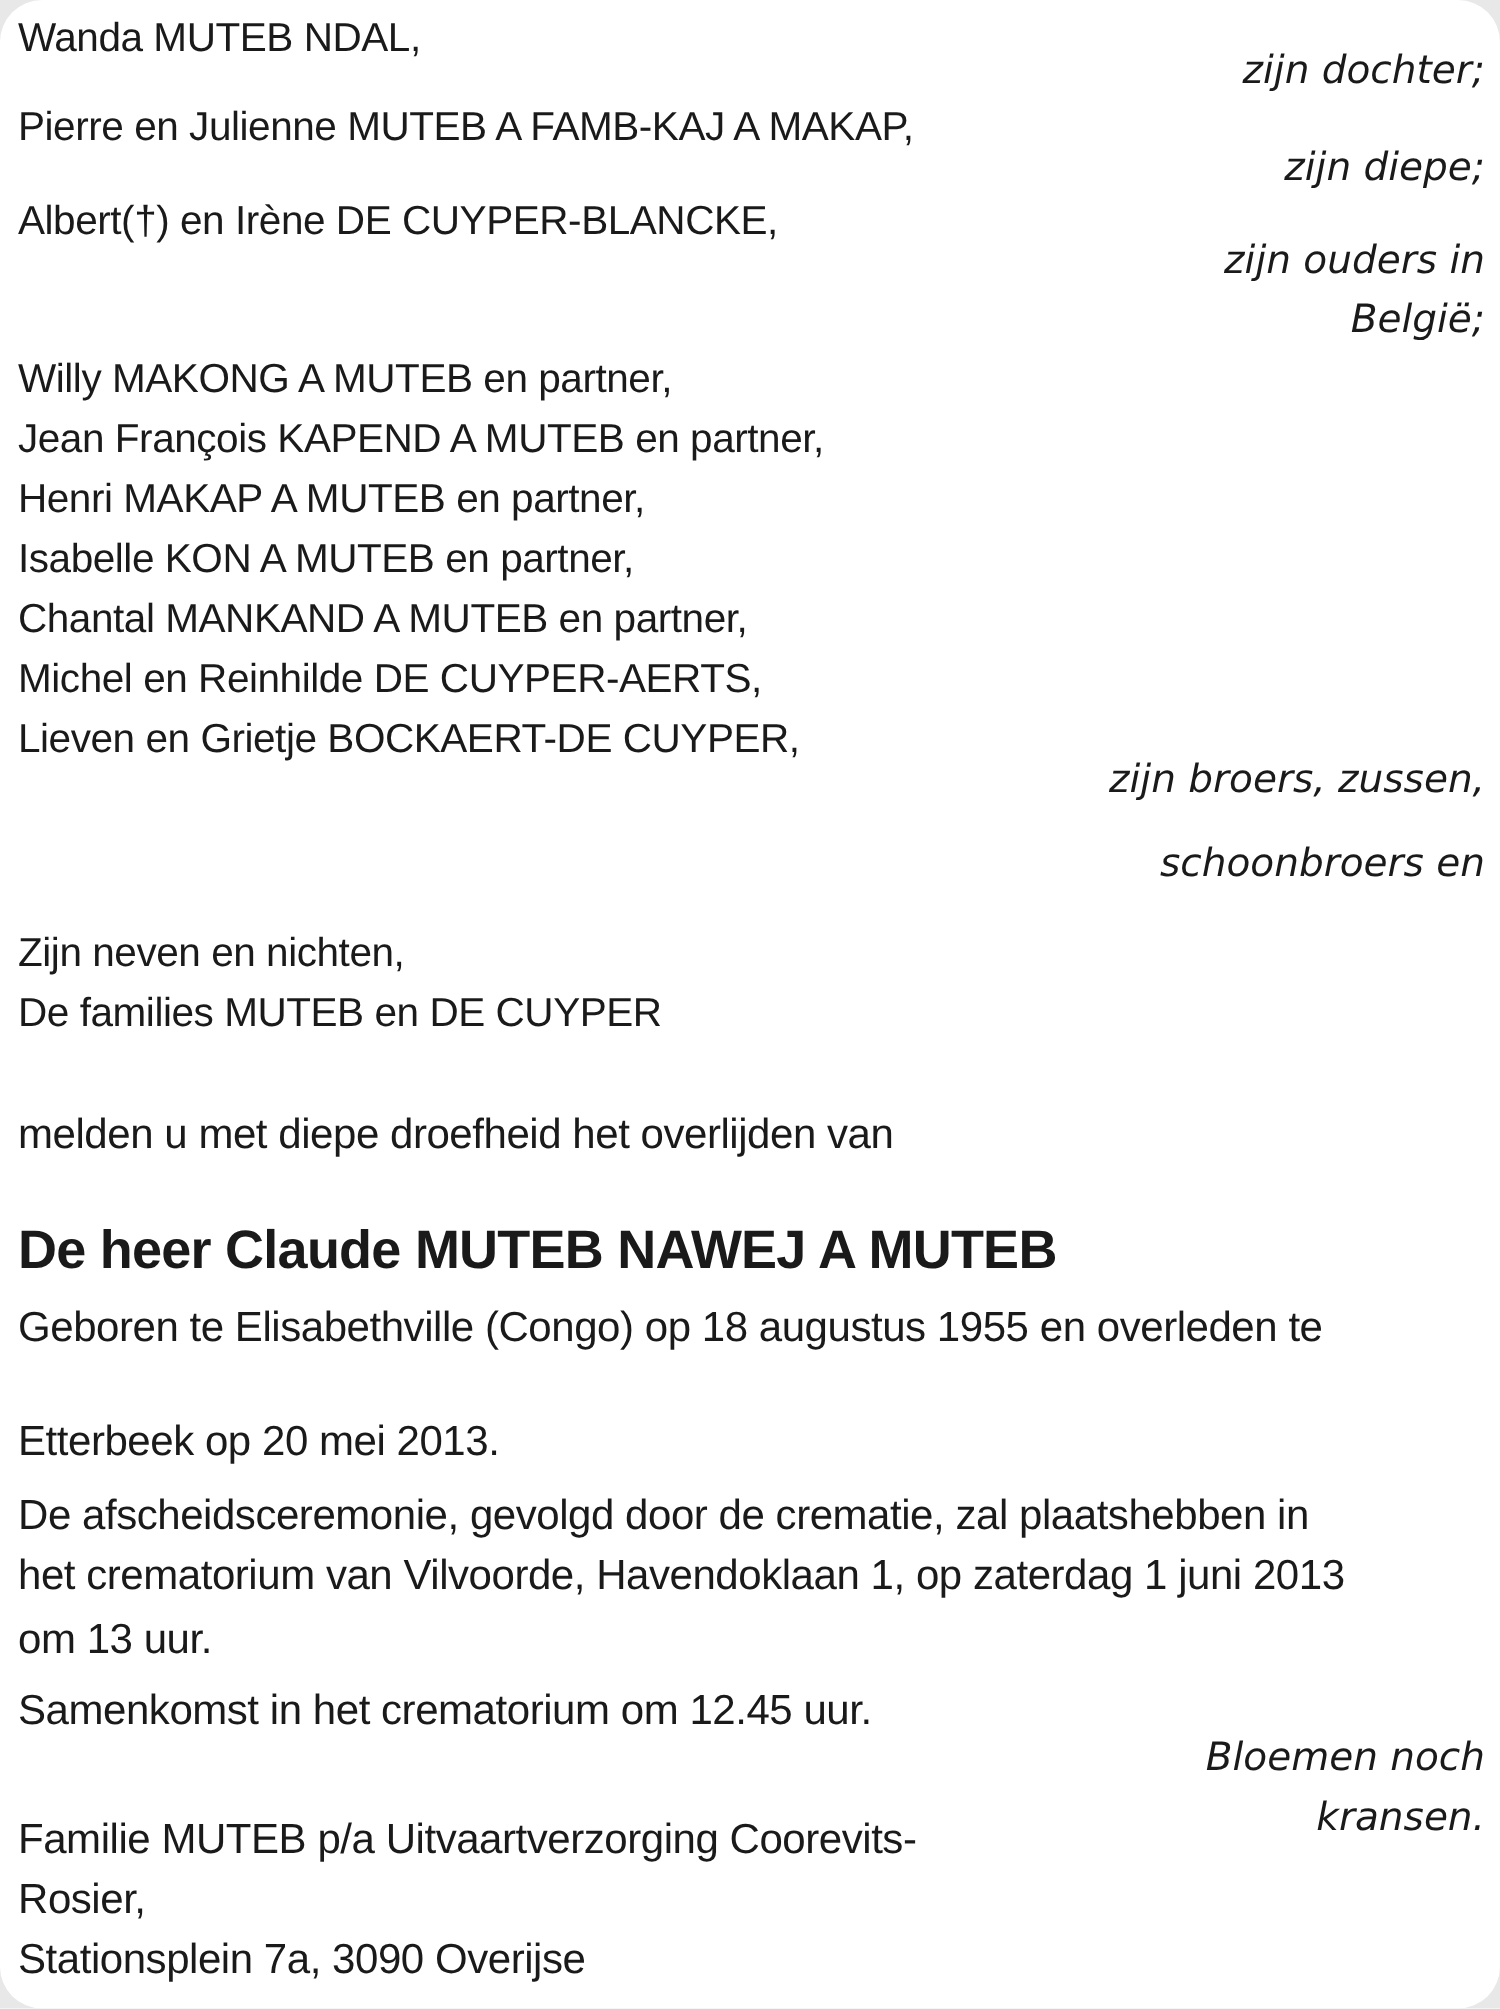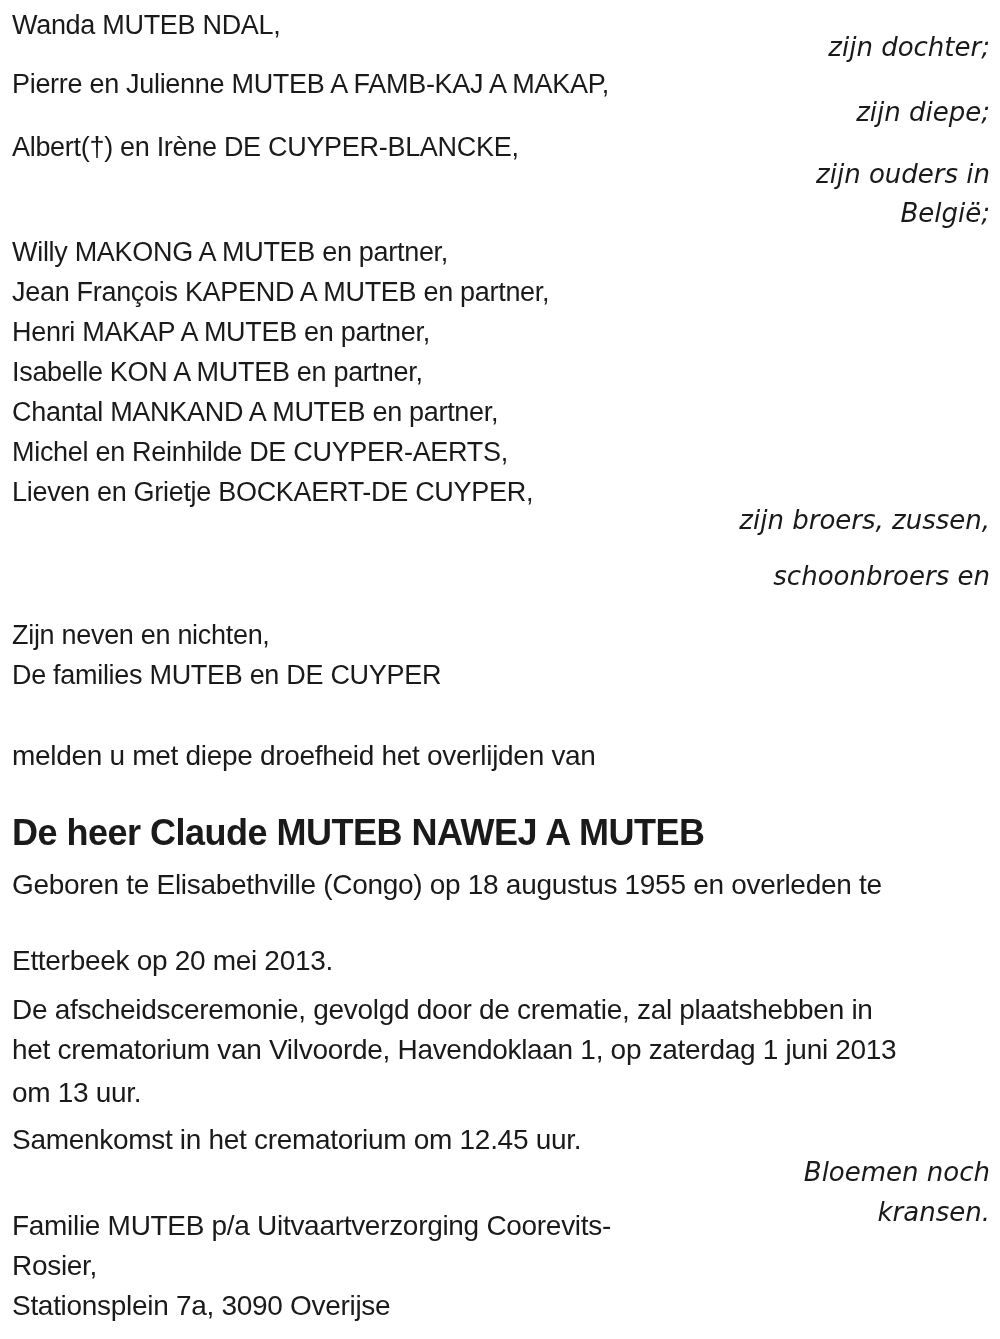--- a/index.html
+++ b/index.html
@@ -6,20 +6,21 @@
   body{background:#e8e8e8;}
   .doc{
     position:relative;
     width:1000px;
     height:1339px;
     margin:0 auto;
     background:#ffffff;
     color:#1a1a1a;
     font-family:"Liberation Sans", sans-serif;
     overflow:hidden;
+    border-radius:28px;
   }
   .ln{
     position:absolute;
     white-space:nowrap;
     line-height:1.2;
   }
   .name{
     left:12px;
     font-size:27px;
     letter-spacing:-0.3px;

